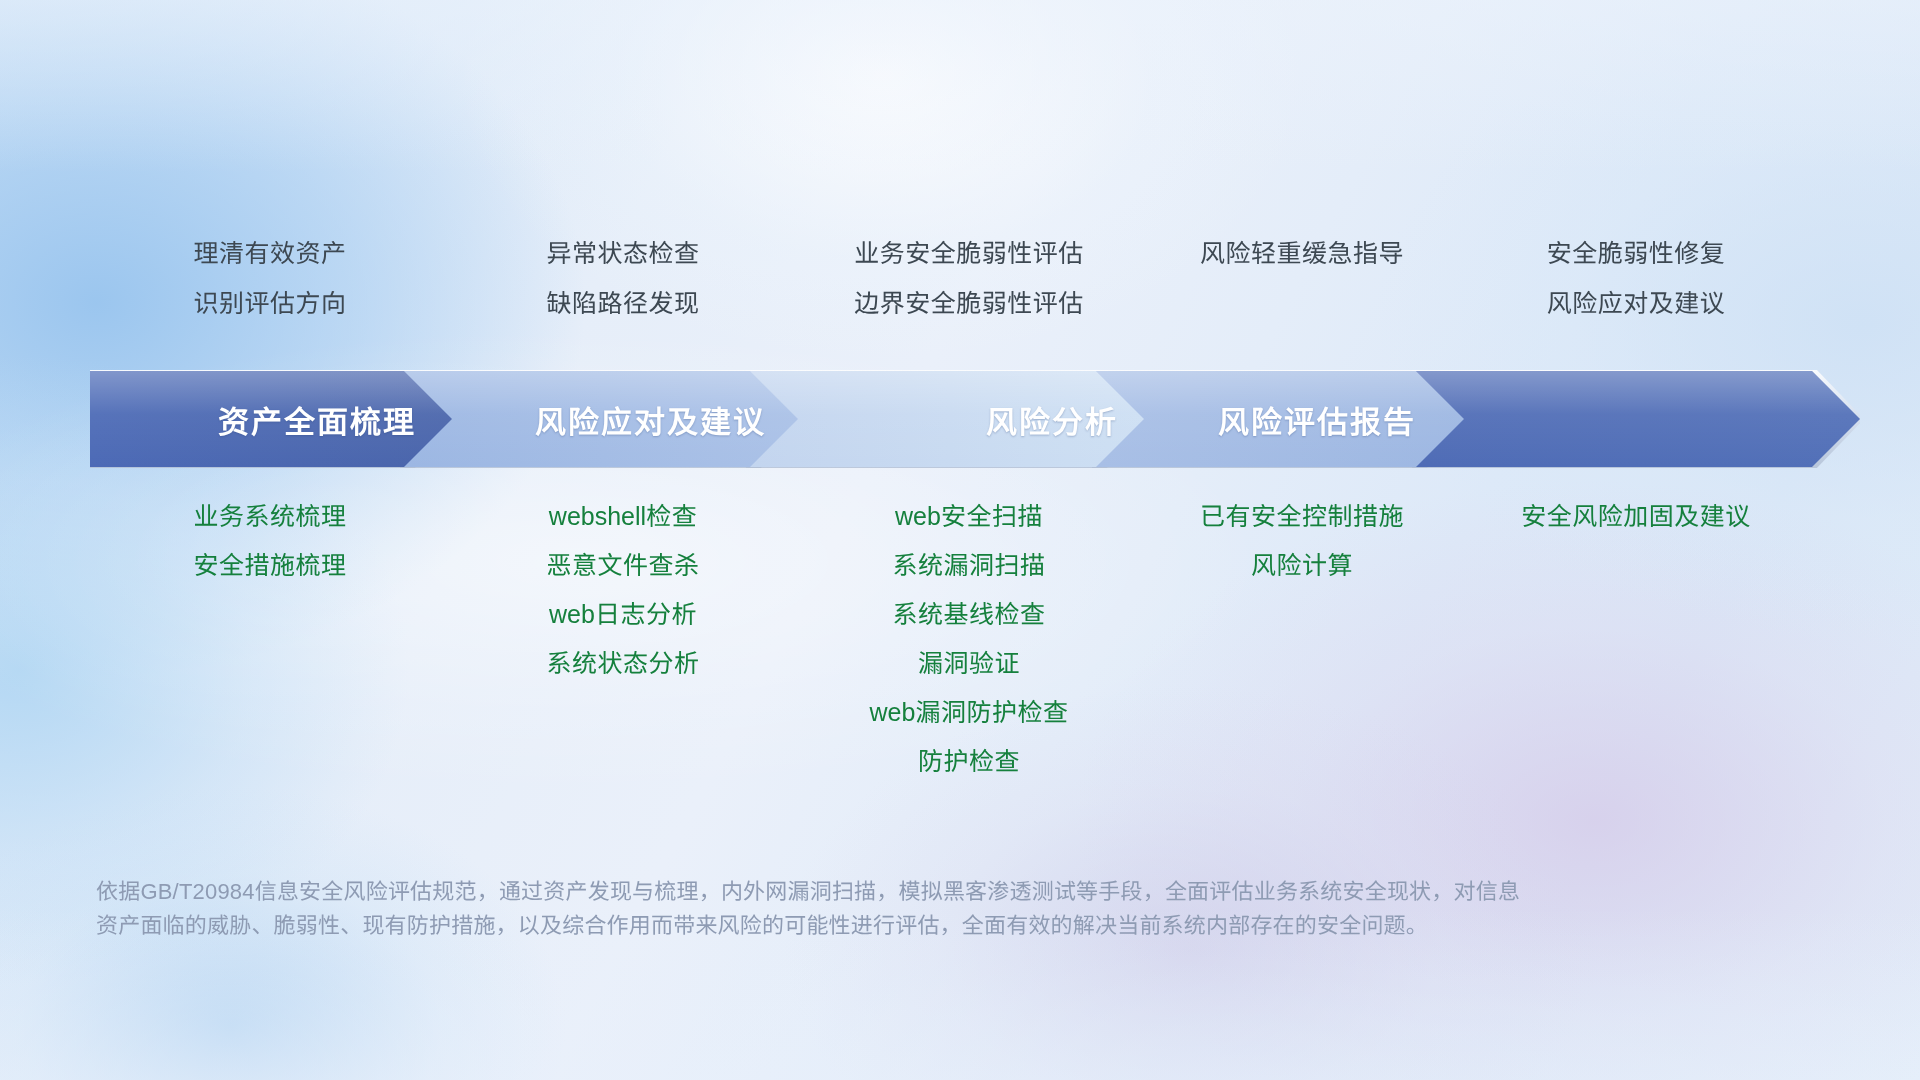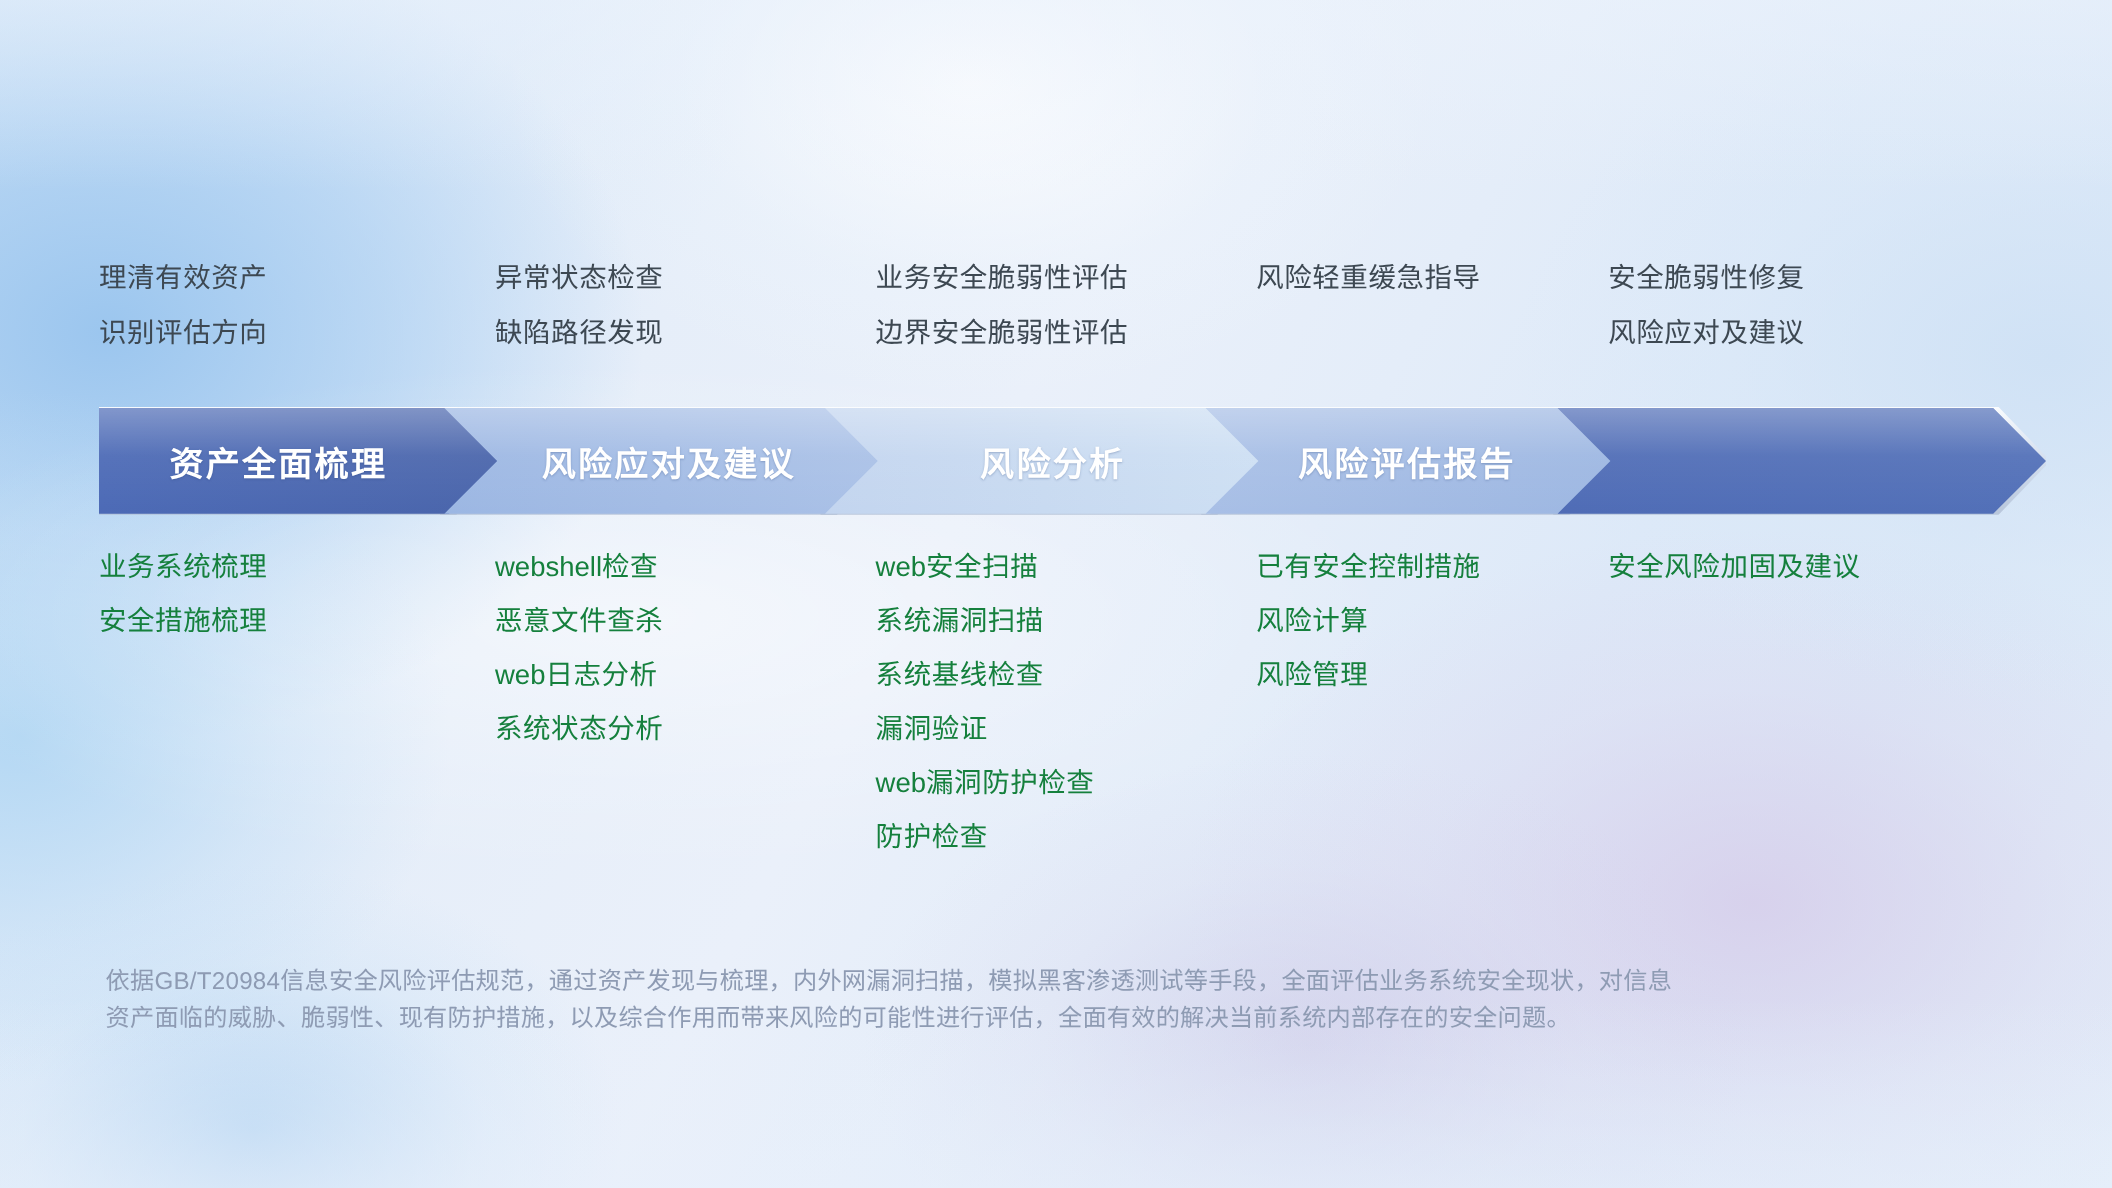--- a/index.html
+++ b/index.html
@@ -81,21 +81,21 @@
 
   
   .cols {
     position: absolute;
     left: 90px;
     right: 60px;
     display: grid;
     grid-template-columns: 360px 346px 346px 320px 348px;
   }
 
-  .col { text-align: left; }
+  .col { text-align: center; }
 
   
   .top-notes { top: 228px; }
   .note-line {
     font-size: 25px;
     line-height: 50px;
     color: #3d4852;
     letter-spacing: 0.5px;
     white-space: nowrap;
   }
@@ -115,21 +115,21 @@
     left: 0; top: 0;
     width: 1770px; height: 98px;
     display: grid;
     grid-template-columns: 360px 346px 346px 320px 398px;
     align-items: center;
   }
   .band-label {
     font-size: 31px;
     font-weight: bold;
     letter-spacing: 2px;
-    text-align: center;
+    text-align: right;
     white-space: nowrap;
   }
   .band-label.light { color: #ffffff; text-shadow: 0 1px 2px rgba(40,65,120,0.30); }
   .band-label.accent { color: #4a62ad; text-shadow: 0 1px 1px rgba(255,255,255,0.6); }
   .band-label.c1 { padding-right: 34px; }
   .band-label.c2 { padding-right: 30px; }
   .band-label.c3 { padding-right: 22px; }
   .band-label.c4 { padding-right: 24px; }
   .band-label.c5 { padding-right: 46px; }
 
@@ -283,21 +283,20 @@
         <div class="item">系统漏洞扫描</div>
         <div class="item">系统基线检查</div>
         <div class="item">漏洞验证</div>
         <div class="item"><span class="latin">web</span><span>漏洞防护检查</span></div>
         <div class="item">防护检查</div>
       </div>
 
       <div class="col">
         <div class="item">已有安全控制措施</div>
         <div class="item">风险计算</div>
-        <div class="item">风险管理</div>
       </div>
 
       <div class="col">
         <div class="item">安全风险加固及建议</div>
       </div>
 
     </div>
 
     <div class="footer">
       <p>依据GB/T20984信息安全风险评估规范，通过资产发现与梳理，内外网漏洞扫描，模拟黑客渗透测试等手段，全面评估业务系统安全现状，对信息</p>

